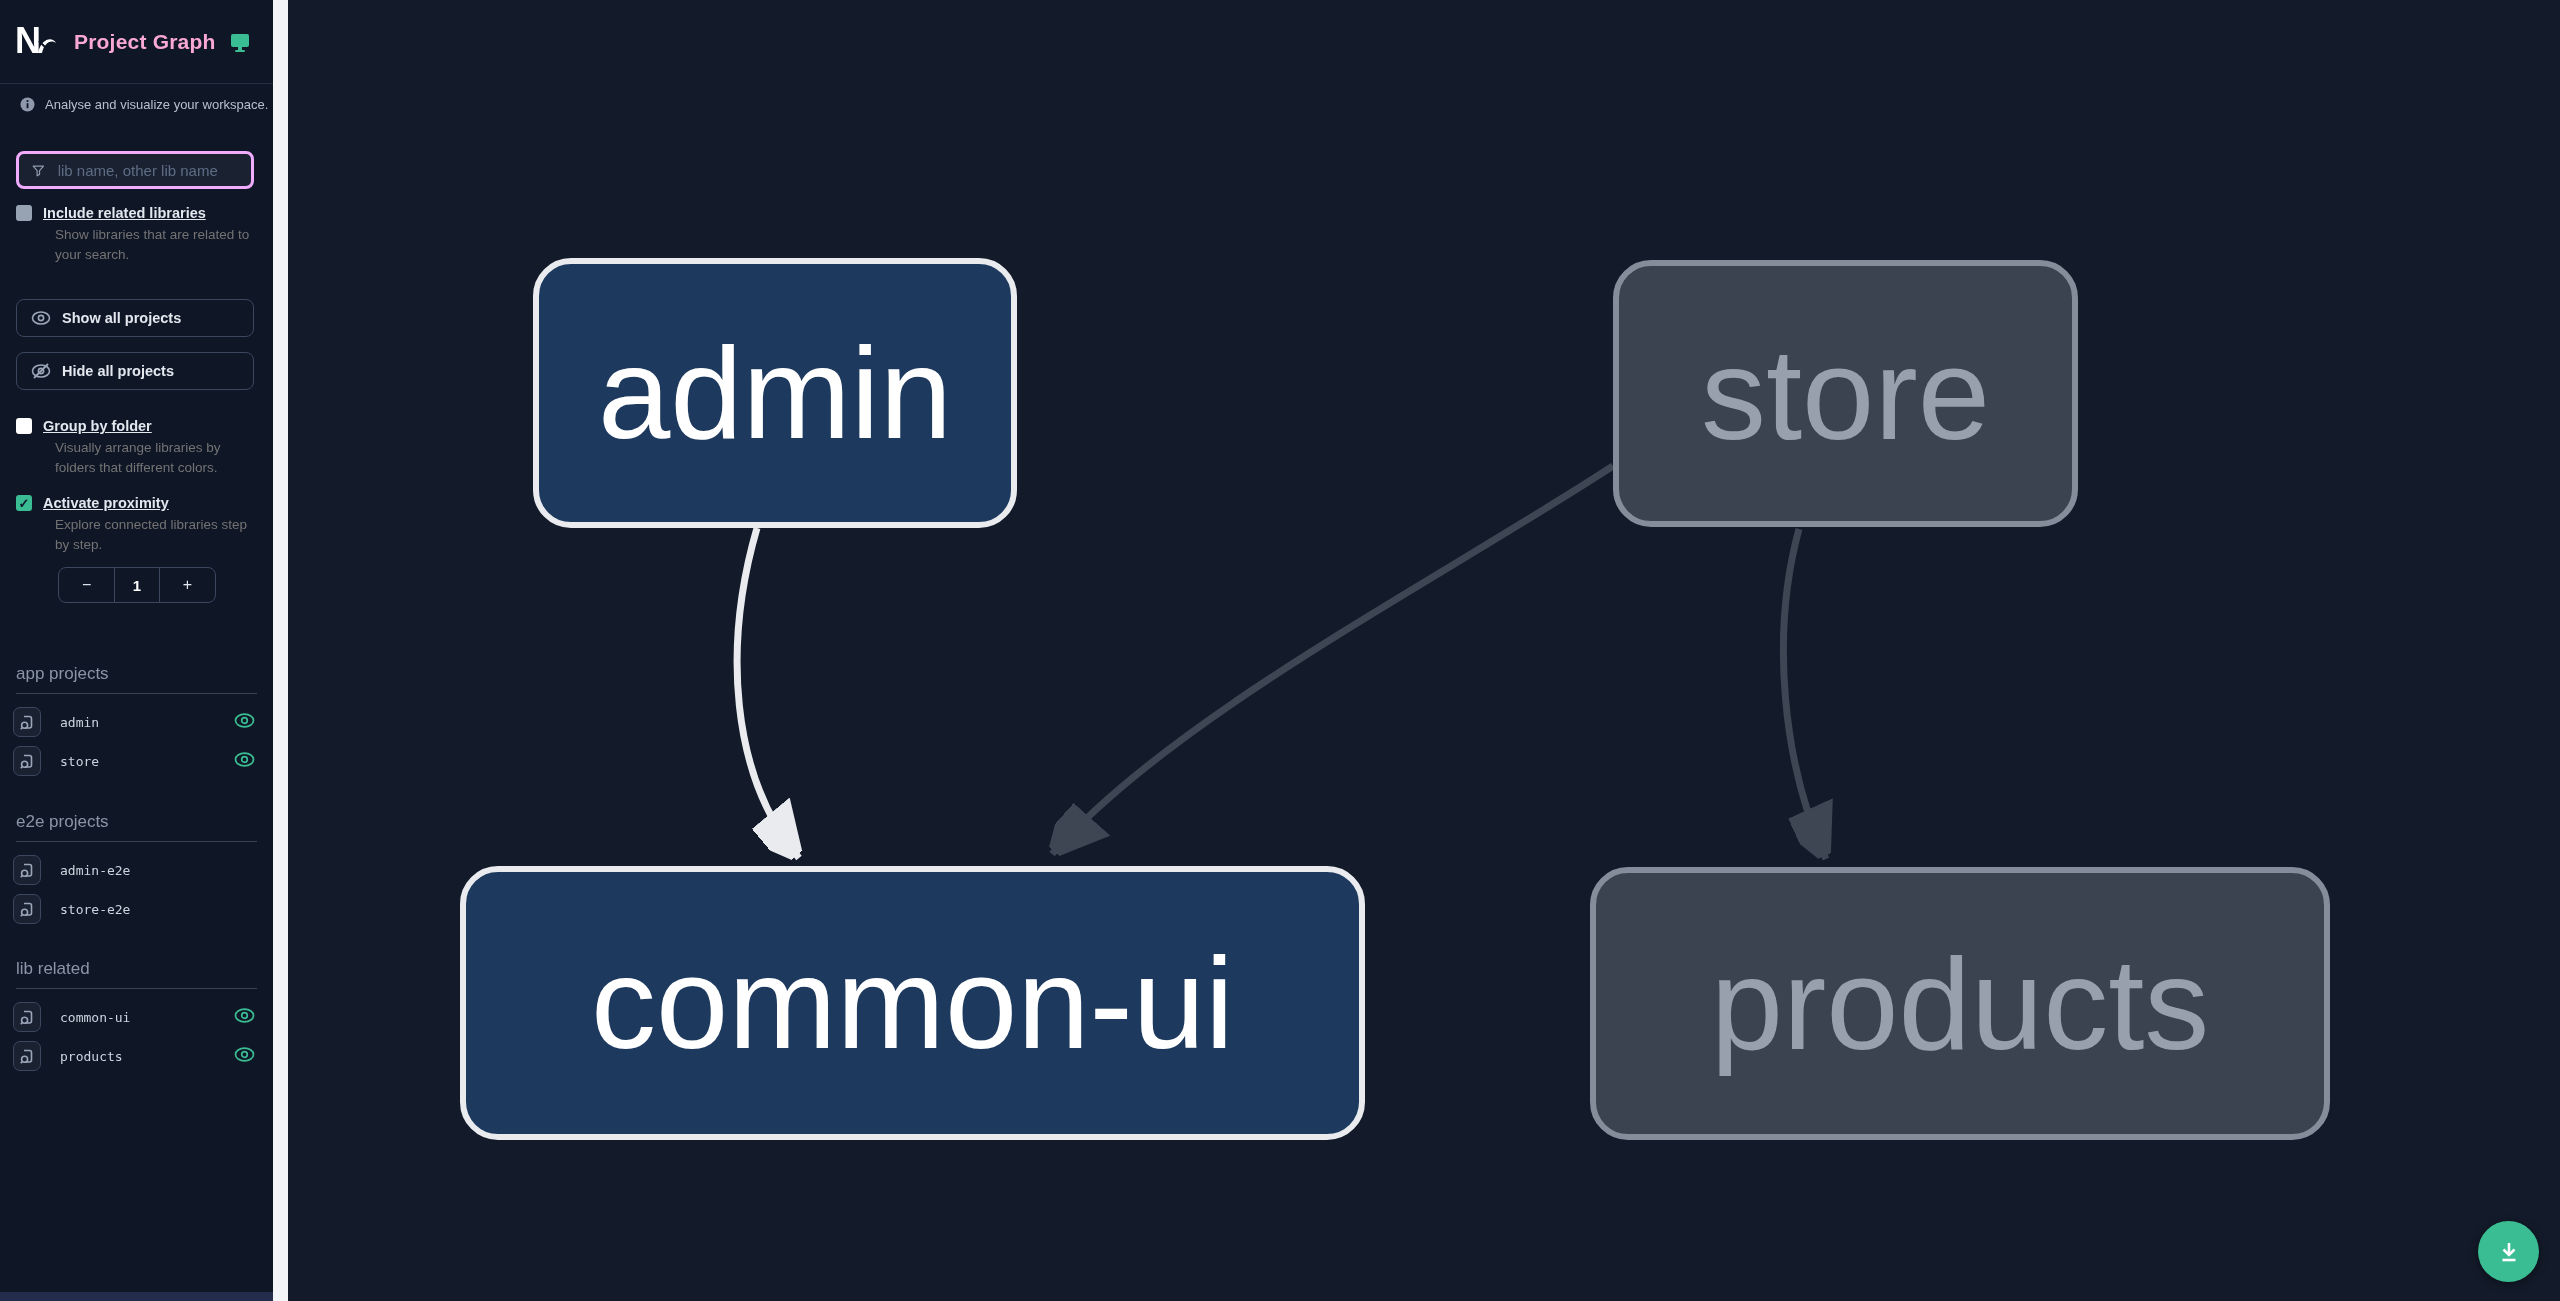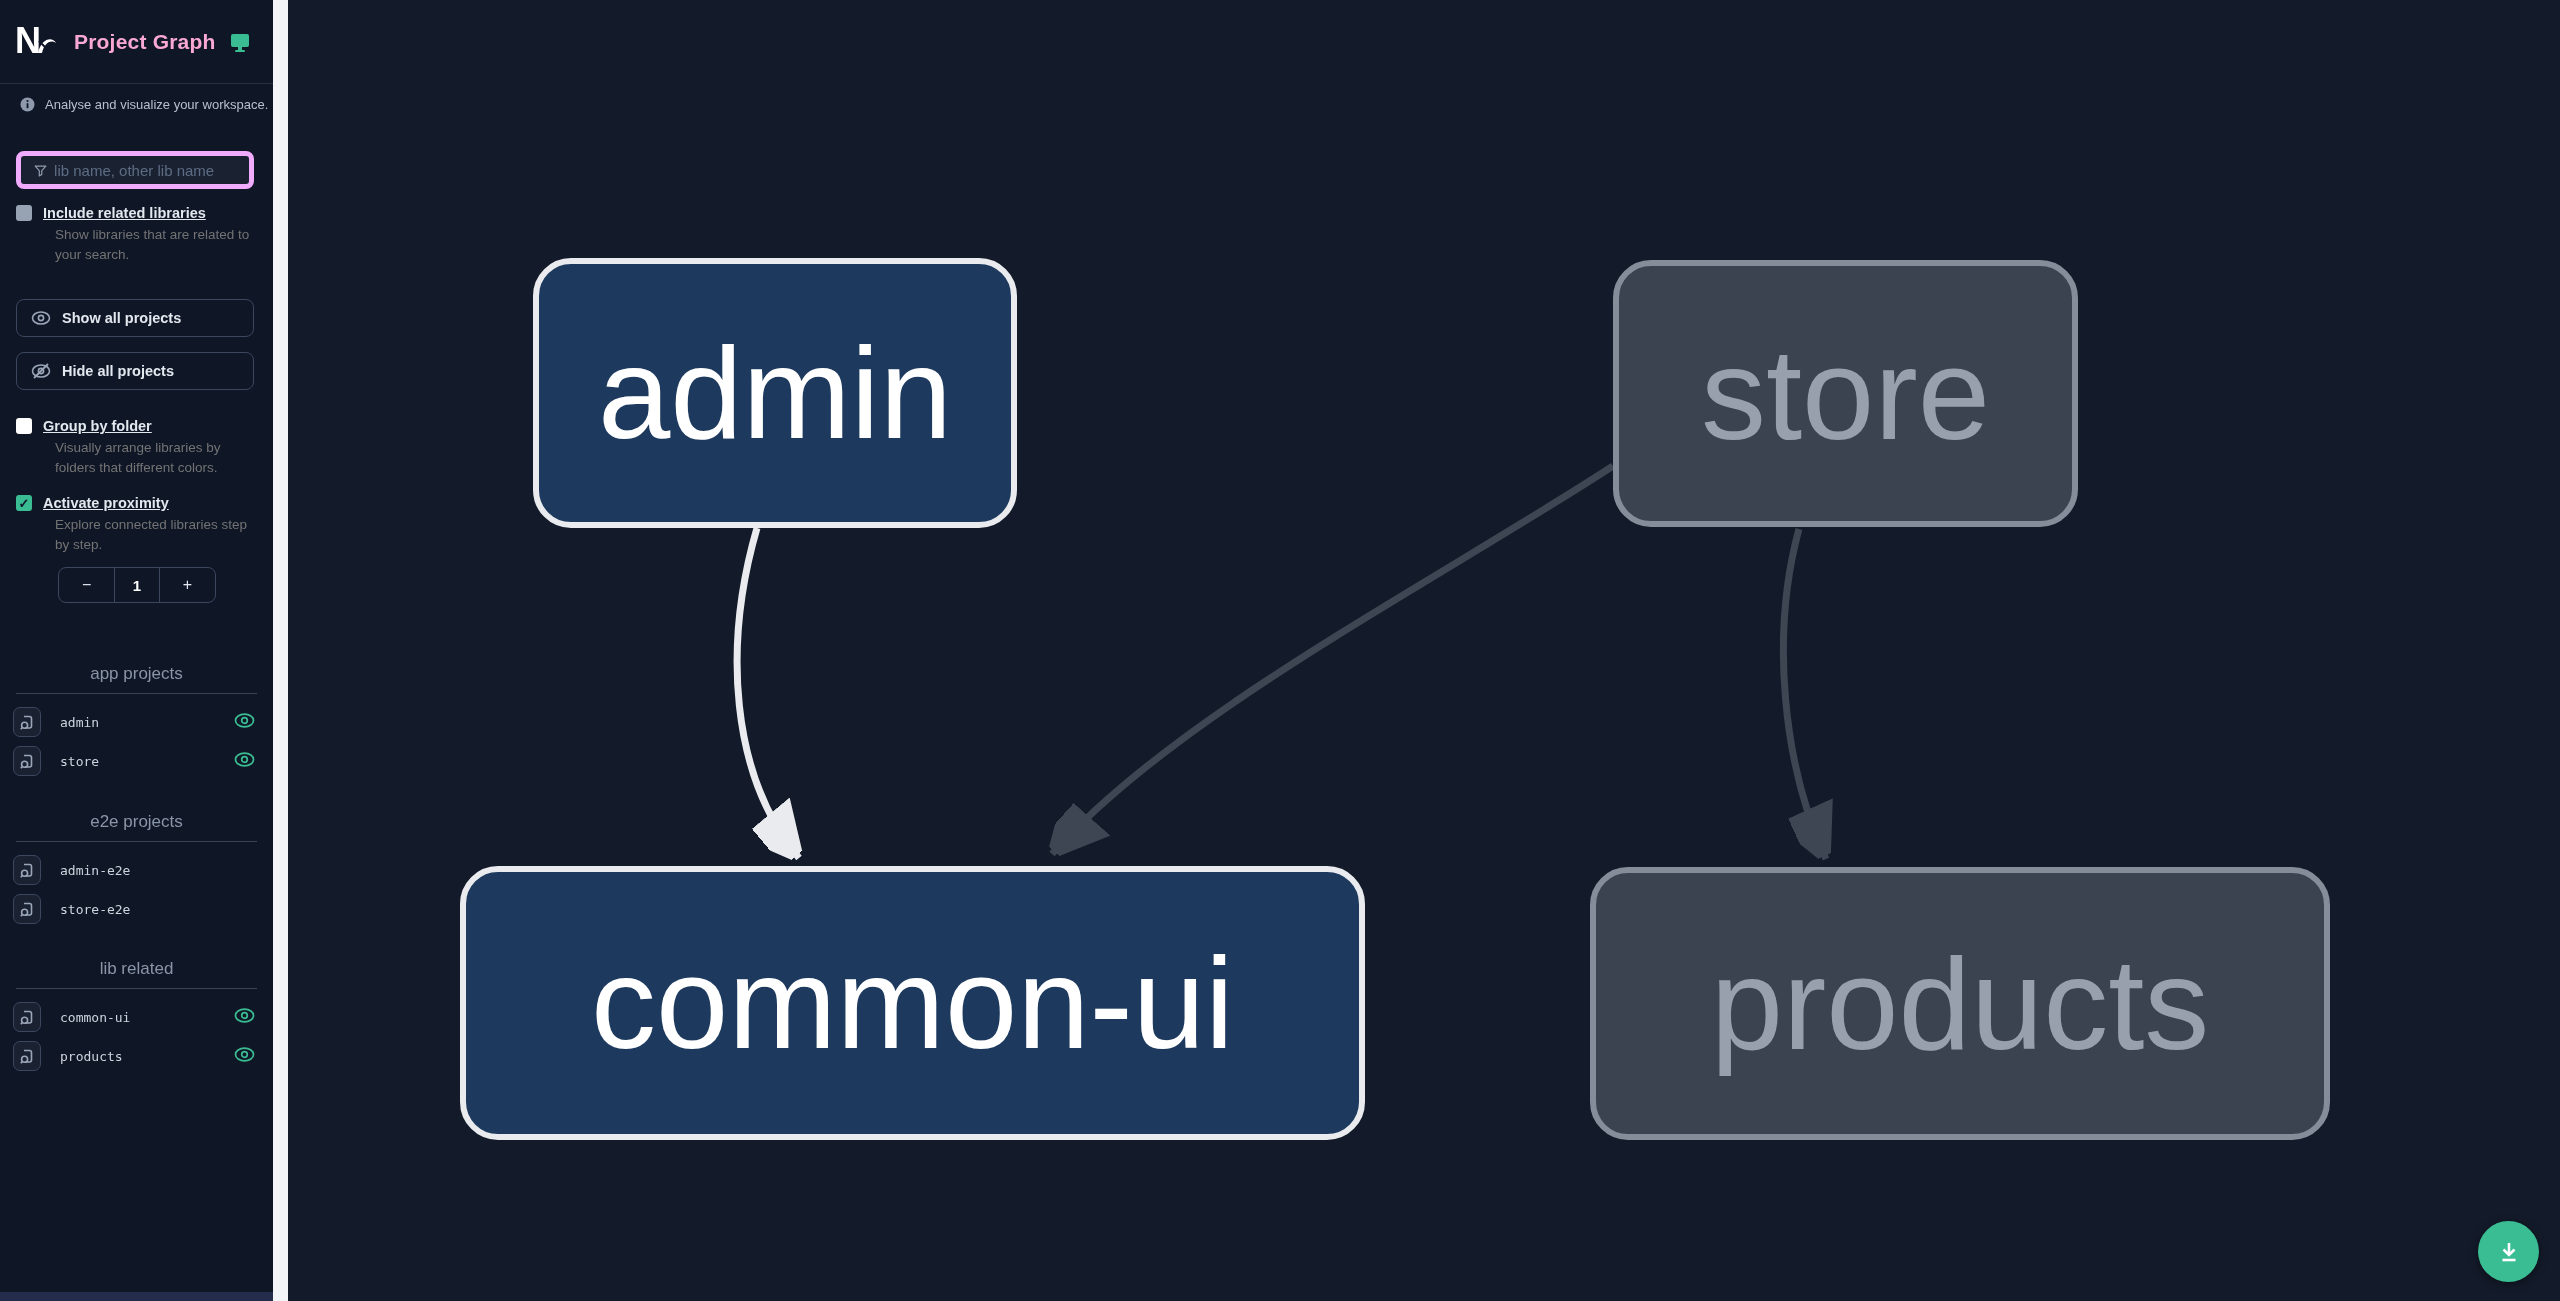--- a/index.html
+++ b/index.html
@@ -11,22 +11,22 @@
     background:var(--sidebar-bg,#0f1626);z-index:5;}
   .brand{position:absolute;left:0;top:0;width:273px;height:83px;
     border-bottom:1px solid #273043;display:flex;align-items:center;}
   .brand svg.logo{margin-left:15px;}
   .brand h1{font-size:21px;font-weight:bold;color:#f9a8d4;margin:0 0 0 17px;letter-spacing:.2px;}
   .brand .screen{margin-left:14px;}
 
   .tagline{position:absolute;left:20px;top:97px;display:flex;align-items:flex-end;gap:10px;
     color:#b6c0ce;font-size:13px;}
   .search{position:absolute;left:16px;top:151px;width:238px;height:38px;box-sizing:border-box;
-    background:#1a2232;border:5px solid #f0abfc;border-radius:8px;
-    display:flex;align-items:center;gap:4px;padding:0 12px;}
+    background:#1a2232;border:3px solid #f0abfc;border-radius:8px;
+    display:flex;align-items:center;gap:10px;padding:0 12px;}
   .search input{background:transparent;border:none;outline:none;width:100%;
     font-size:15px;color:#cfd7e2;font-family:"Liberation Sans",sans-serif;}
   .search input::placeholder{color:#5d6c84;}
 
   .cbgroup{position:absolute;left:16px;width:225px;}
   .cbgroup .row{display:flex;align-items:center;gap:11px;}
   .checkbox{width:16px;height:16px;border-radius:3px;flex:0 0 16px;display:flex;
     align-items:center;justify-content:center;font-size:13px;font-weight:bold;color:#0f1a2e;}
   .checkbox.gray{background:#97a2b2;}
   .checkbox.white{background:#ffffff;}
@@ -42,21 +42,21 @@
   .stepper{position:absolute;left:58px;top:567px;width:158px;height:36px;box-sizing:border-box;
     border:1px solid #3a475f;border-radius:8px;display:flex;overflow:hidden;}
   .stepper .cell{flex:1;display:flex;align-items:center;justify-content:center;
     color:#e3e8ef;font-size:16px;background:transparent;border:none;cursor:pointer;
     font-family:"Liberation Sans",sans-serif;}
   .stepper .cell.val{border-left:1px solid #3a475f;border-right:1px solid #3a475f;
     font-weight:bold;color:#ffffff;font-size:15px;}
 
   .psec{position:absolute;left:0;width:273px;}
   .psec h2{margin:0 16px;padding:0 0 9px 0;border-bottom:1px solid #3a4354;
-    font-size:17px;font-weight:normal;color:#8a95a7;text-align:center;}
+    font-size:17px;font-weight:normal;color:#8a95a7;}
   .prow{display:flex;align-items:center;height:30px;margin:9px 16px 0 13px;position:relative;}
   .prow:first-of-type{margin-top:13px;}
   .focusbtn{width:28px;height:30px;box-sizing:border-box;border:1px solid #3a475f;border-radius:7px;
     background:#1a2232;display:flex;align-items:center;justify-content:center;cursor:pointer;padding:0;}
   .pname{margin-left:19px;font-family:"DejaVu Sans Mono","Liberation Mono",monospace;
     font-size:13px;color:#ccd4de;}
   .peye{position:absolute;right:2px;top:6px;cursor:pointer;line-height:0;}
 
   .hscroll{position:absolute;left:0;bottom:0;width:273px;height:9px;background:#232d4b;}
 

